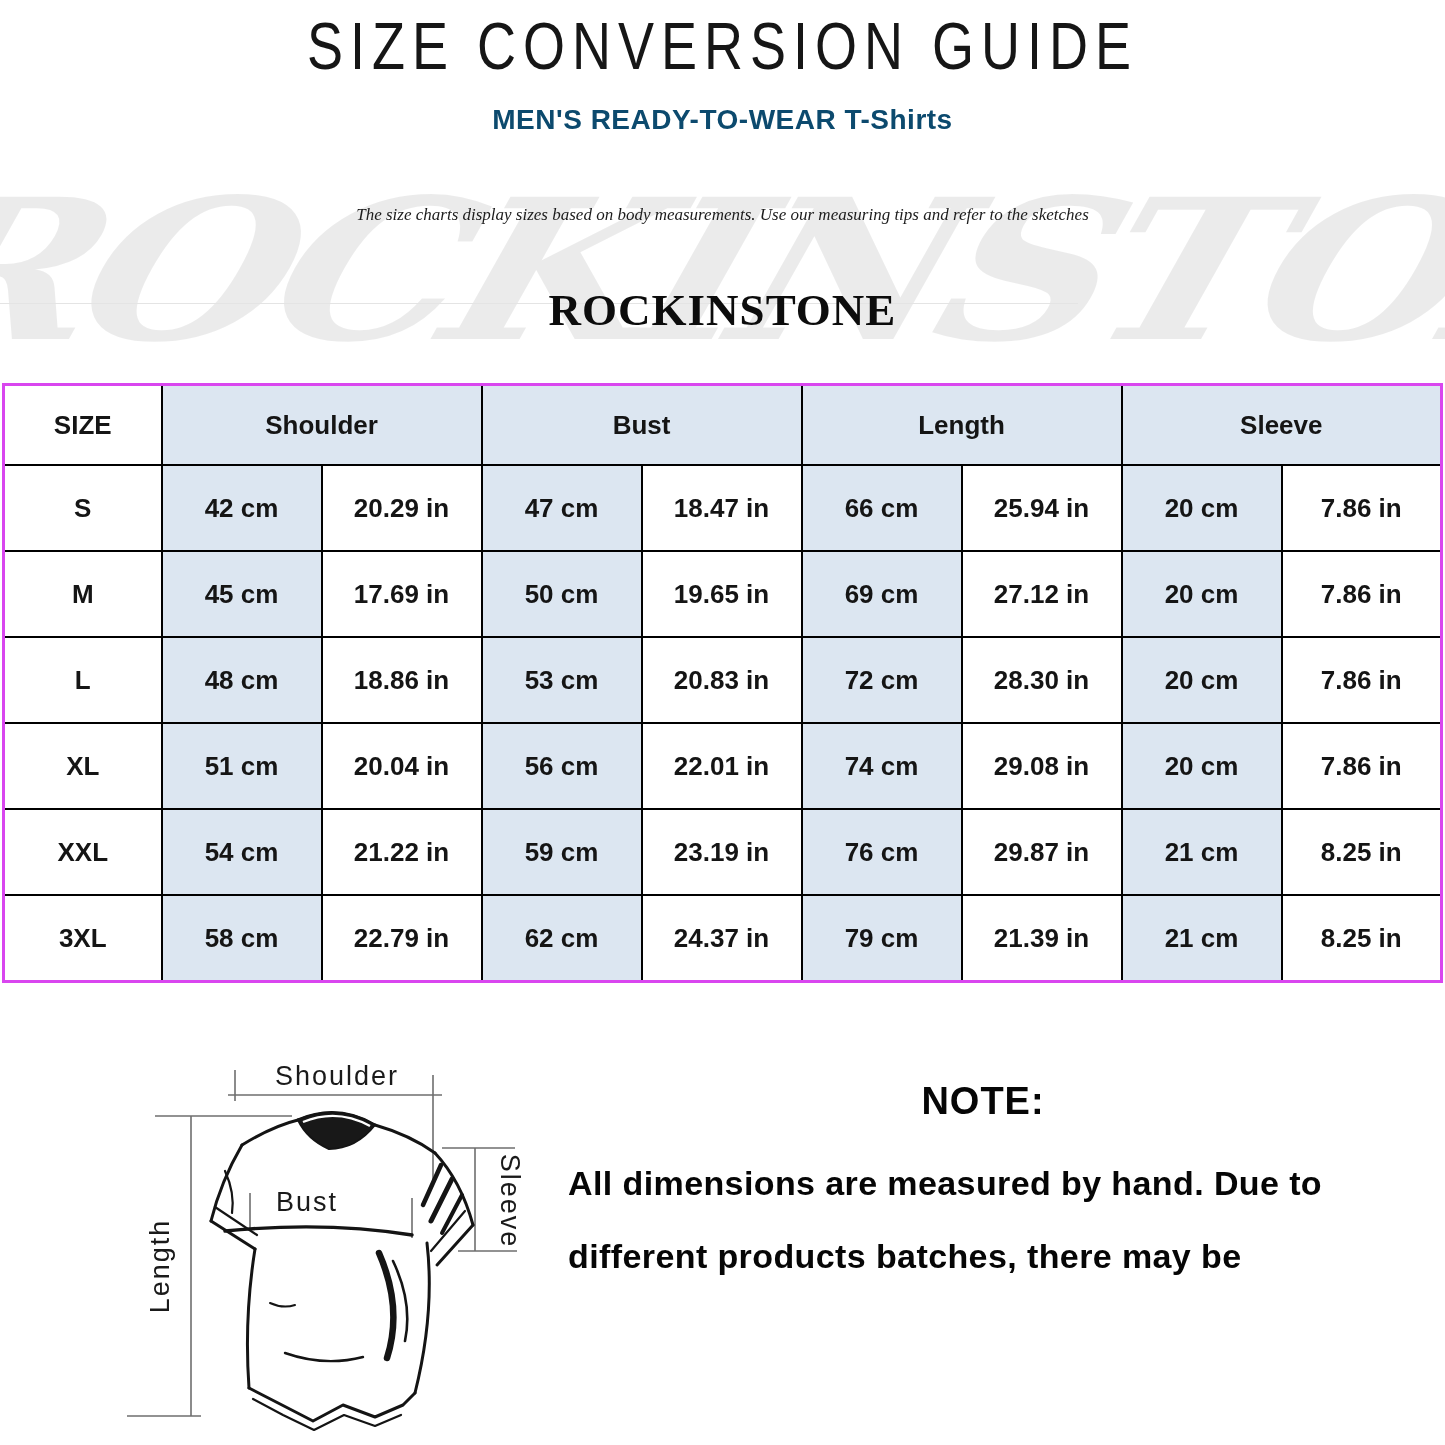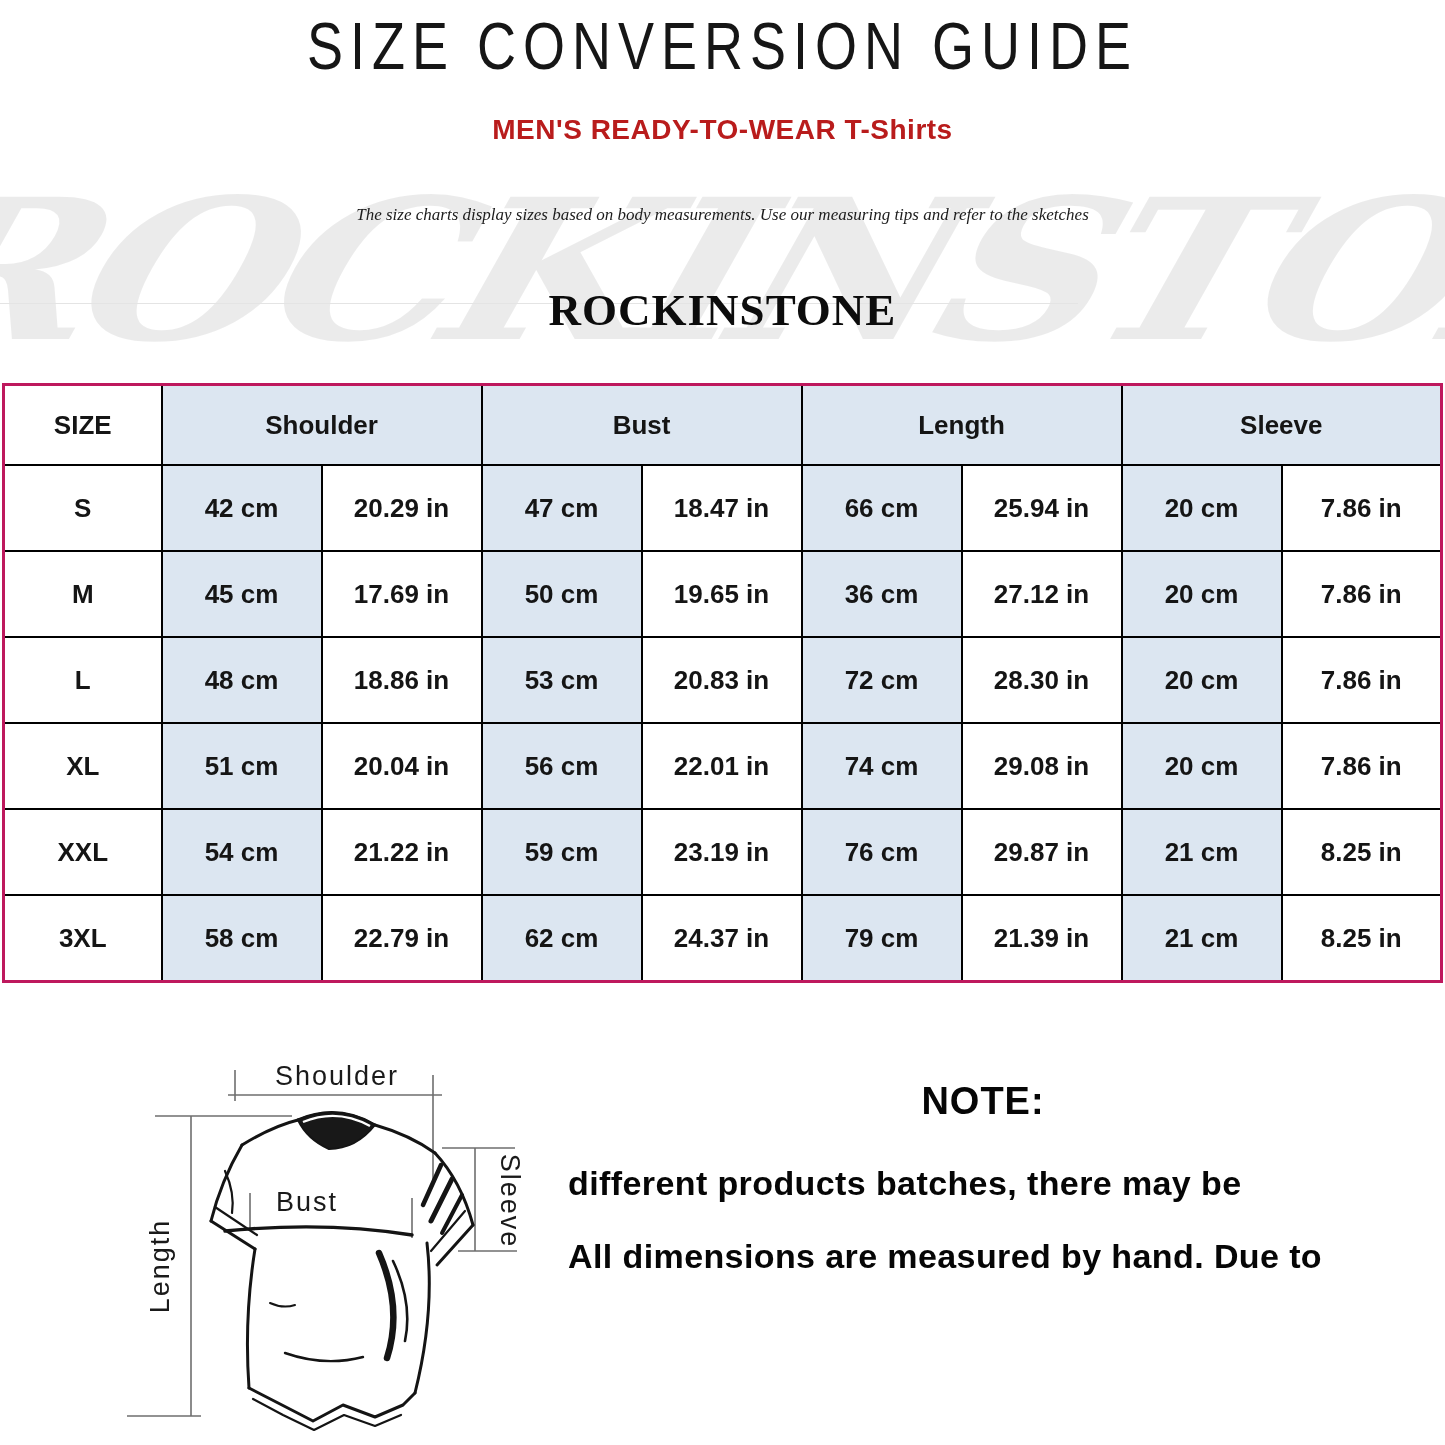--- a/index.html
+++ b/index.html
@@ -3,38 +3,38 @@
 <meta charset="utf-8">
 <style>
   html,body{margin:0;padding:0;background:#fff;}
   #stage{position:relative;width:1445px;height:1445px;background:#ffffff;overflow:hidden;
          font-family:"Liberation Sans",sans-serif;color:#141414;}
 
   
   .title{position:absolute;top:8px;left:0;width:100%;text-align:center;
          font-size:54px;font-weight:400;letter-spacing:7px;color:#161616;
          transform:scaleY(1.22);transform-origin:top center;white-space:nowrap;}
-  .subtitle{position:absolute;top:114px;left:0;width:100%;text-align:center;
-         font-size:28px;font-weight:bold;color:#b91c1c;letter-spacing:.5px;}
+  .subtitle{position:absolute;top:104px;left:0;width:100%;text-align:center;
+         font-size:28px;font-weight:bold;color:#0c4a6e;letter-spacing:.5px;}
   .desc{position:absolute;top:190px;left:0;width:100%;text-align:center;
          font-family:"Liberation Serif",serif;font-style:italic;font-size:17px;
          line-height:50px;color:#1c1c1c;}
   .brand{position:absolute;top:284px;left:0;width:100%;text-align:center;
          font-family:"Liberation Serif",serif;font-weight:bold;font-size:45px;
          letter-spacing:1px;color:#0c0c0c;}
   .faint-rule{position:absolute;top:303px;left:0;width:1078px;height:1px;background:#e4e4e4;}
   .watermark{position:absolute;top:156px;left:-54px;z-index:0;white-space:nowrap;
          font-family:"DejaVu Serif",serif;font-style:italic;font-weight:bold;
          font-size:238px;letter-spacing:-15px;color:#000;opacity:.075;
          transform:skewX(-18deg) scaleY(.82);transform-origin:left top;pointer-events:none;}
 
   
   table.size{position:absolute;left:2px;top:383px;width:1441px;z-index:1;
          border-collapse:collapse;table-layout:fixed;background:#fff;
-         border:3px solid #be185d;}
+         border:3px solid #d946ef;}
   table.size td{border:2px solid #000;text-align:center;vertical-align:middle;
          font-size:26px;font-weight:bold;color:#151515;padding:0;}
   table.size tr.hdr1 td{height:78px;}
   table.size tr.hdr2 td{height:78px;}
   table.size tr.data td{height:84px;}
   td.b{background:#dce6f1;}
   td.w{background:#ffffff;}
 
   
   .diagram{position:absolute;left:125px;top:1053px;width:445px;height:392px;z-index:1;}
@@ -89,21 +89,21 @@
       <td class="w">25.94 in</td>
       <td class="b">20 cm</td>
       <td class="w">7.86 in</td>
     </tr>
     <tr class="data">
       <td class="w">M</td>
       <td class="b">45 cm</td>
       <td class="w">17.69 in</td>
       <td class="b">50 cm</td>
       <td class="w">19.65 in</td>
-      <td class="b">36 cm</td>
+      <td class="b">69 cm</td>
       <td class="w">27.12 in</td>
       <td class="b">20 cm</td>
       <td class="w">7.86 in</td>
     </tr>
     <tr class="data">
       <td class="w">L</td>
       <td class="b">48 cm</td>
       <td class="w">18.86 in</td>
       <td class="b">53 cm</td>
       <td class="w">20.83 in</td>
@@ -200,17 +200,17 @@
     <path d="M178,69 Q212,55 245,73" fill="none" stroke="#ffffff" stroke-width="2.4"></path>
 
     <text x="212" y="32" text-anchor="middle" font-size="27" letter-spacing="2" fill="#1a1a1a">Shoulder</text>
     <text x="182" y="158" text-anchor="middle" font-size="27" letter-spacing="2" fill="#1a1a1a">Bust</text>
     <text transform="translate(44,213) rotate(-90)" text-anchor="middle" font-size="27" letter-spacing="2" fill="#1a1a1a">Length</text>
     <text transform="translate(376,148) rotate(90)" text-anchor="middle" font-size="27" letter-spacing="2" fill="#1a1a1a">Sleeve</text>
   </svg>
 
   <div class="note">
     <div class="note-heading">NOTE:</div>
+    <div class="note-line">All dimensions are measured by hand. Due to</div>
     <div class="note-line">different products batches, there may be</div>
-    <div class="note-line">All dimensions are measured by hand. Due to</div>
   </div>
 
 </div>
 
 </body></html>

